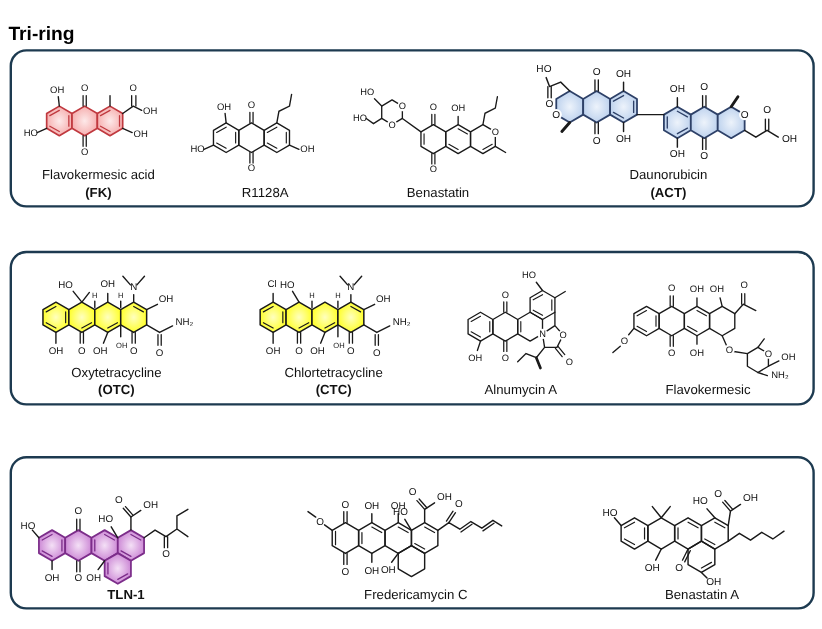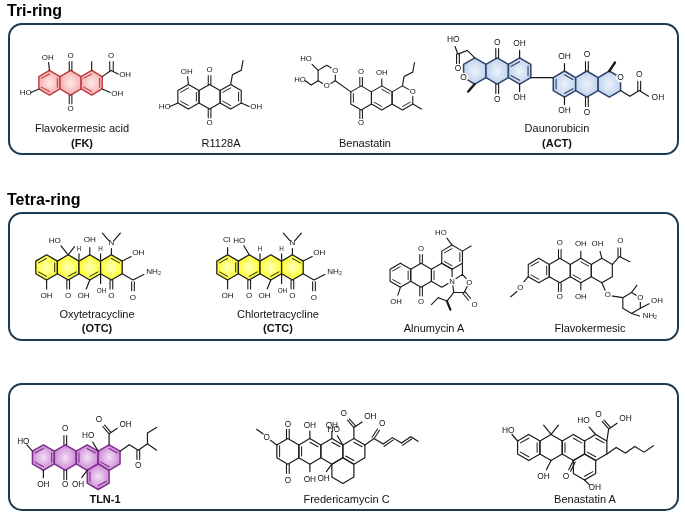--- a/index.html
+++ b/index.html
@@ -1,17 +1,17 @@
 <!DOCTYPE html>
 <html><head>
 <meta charset="utf-8">
 <style>
   html,body{margin:0;padding:0;background:#fff;}
   body{width:685px;height:524px;font-family:"Liberation Sans",sans-serif;overflow:hidden;}
-  .section{margin-top:2px;}
+  .section{margin-top:20px;}
   .sec-title{font-size:16px;font-weight:bold;color:#000;margin:2px 0 3px 7px;}
   .panel{border:2px solid #1d3a50;border-radius:14px;margin:0 6px 0 8px;padding:3px 6px;
          display:flex;align-items:flex-end;justify-content:space-between;background:#fff;}
   .sec-tetra{margin-top:36px;}
   .sec-penta{margin-top:42px;}
   .card{display:flex;flex-direction:column;align-items:center;}
   .cname{font-size:11px;color:#111;text-align:left;line-height:1.3;white-space:nowrap;}
   .cabbr{font-size:11px;font-weight:bold;color:#111;text-align:left;line-height:1.3;}
   .bold{font-weight:bold;}
   svg{display:block;}
@@ -153,21 +153,20 @@
           <text class="atom" x="230" y="77">OH</text>
         </svg>
         <div class="cname">Daunorubicin</div>
         <div class="cabbr">(ACT)</div>
       </div>
 
     </div>
   </div>
 
   <div class="section sec-tetra">
-    <div class="sec-title">Tetra-ring</div>
     <div class="panel">
 
       <div class="card">
         <svg width="162" viewBox="0 0 180 100">
           <path class="rg-yellow" d="M34 42 L22 49 L22 63 L34 70 L46 63 L46 49 Z"></path>
           <path class="rg-yellow" d="M58 42 L46 49 L46 63 L58 70 L70 63 L70 49 Z"></path>
           <path class="rg-yellow" d="M82 42 L70 49 L70 63 L82 70 L94 63 L94 49 Z"></path>
           <path class="rg-yellow" d="M106 42 L94 49 L94 63 L106 70 L118 63 L118 49 Z"></path>
           <path class="ch" d="M34 46 L25 51 M25 61 L34 66 M43 61 L43 51 M58 66 L67 61 M82 66 L91 61 M106 46 L115 51"></path>
           <path class="bond" d="M58 42 L50 32 M58 42 L65 33 M70 47 L70 41 M94 47 L94 41 M82 42 V34 M106 42 V35 M103 26 L96 18 M109 26 L116 18 M118 49 L128 44 M118 63 L130 70 M130 70 L142 64 M34 70 V80 M82 70 L78 80 M94 63 V74"></path>

